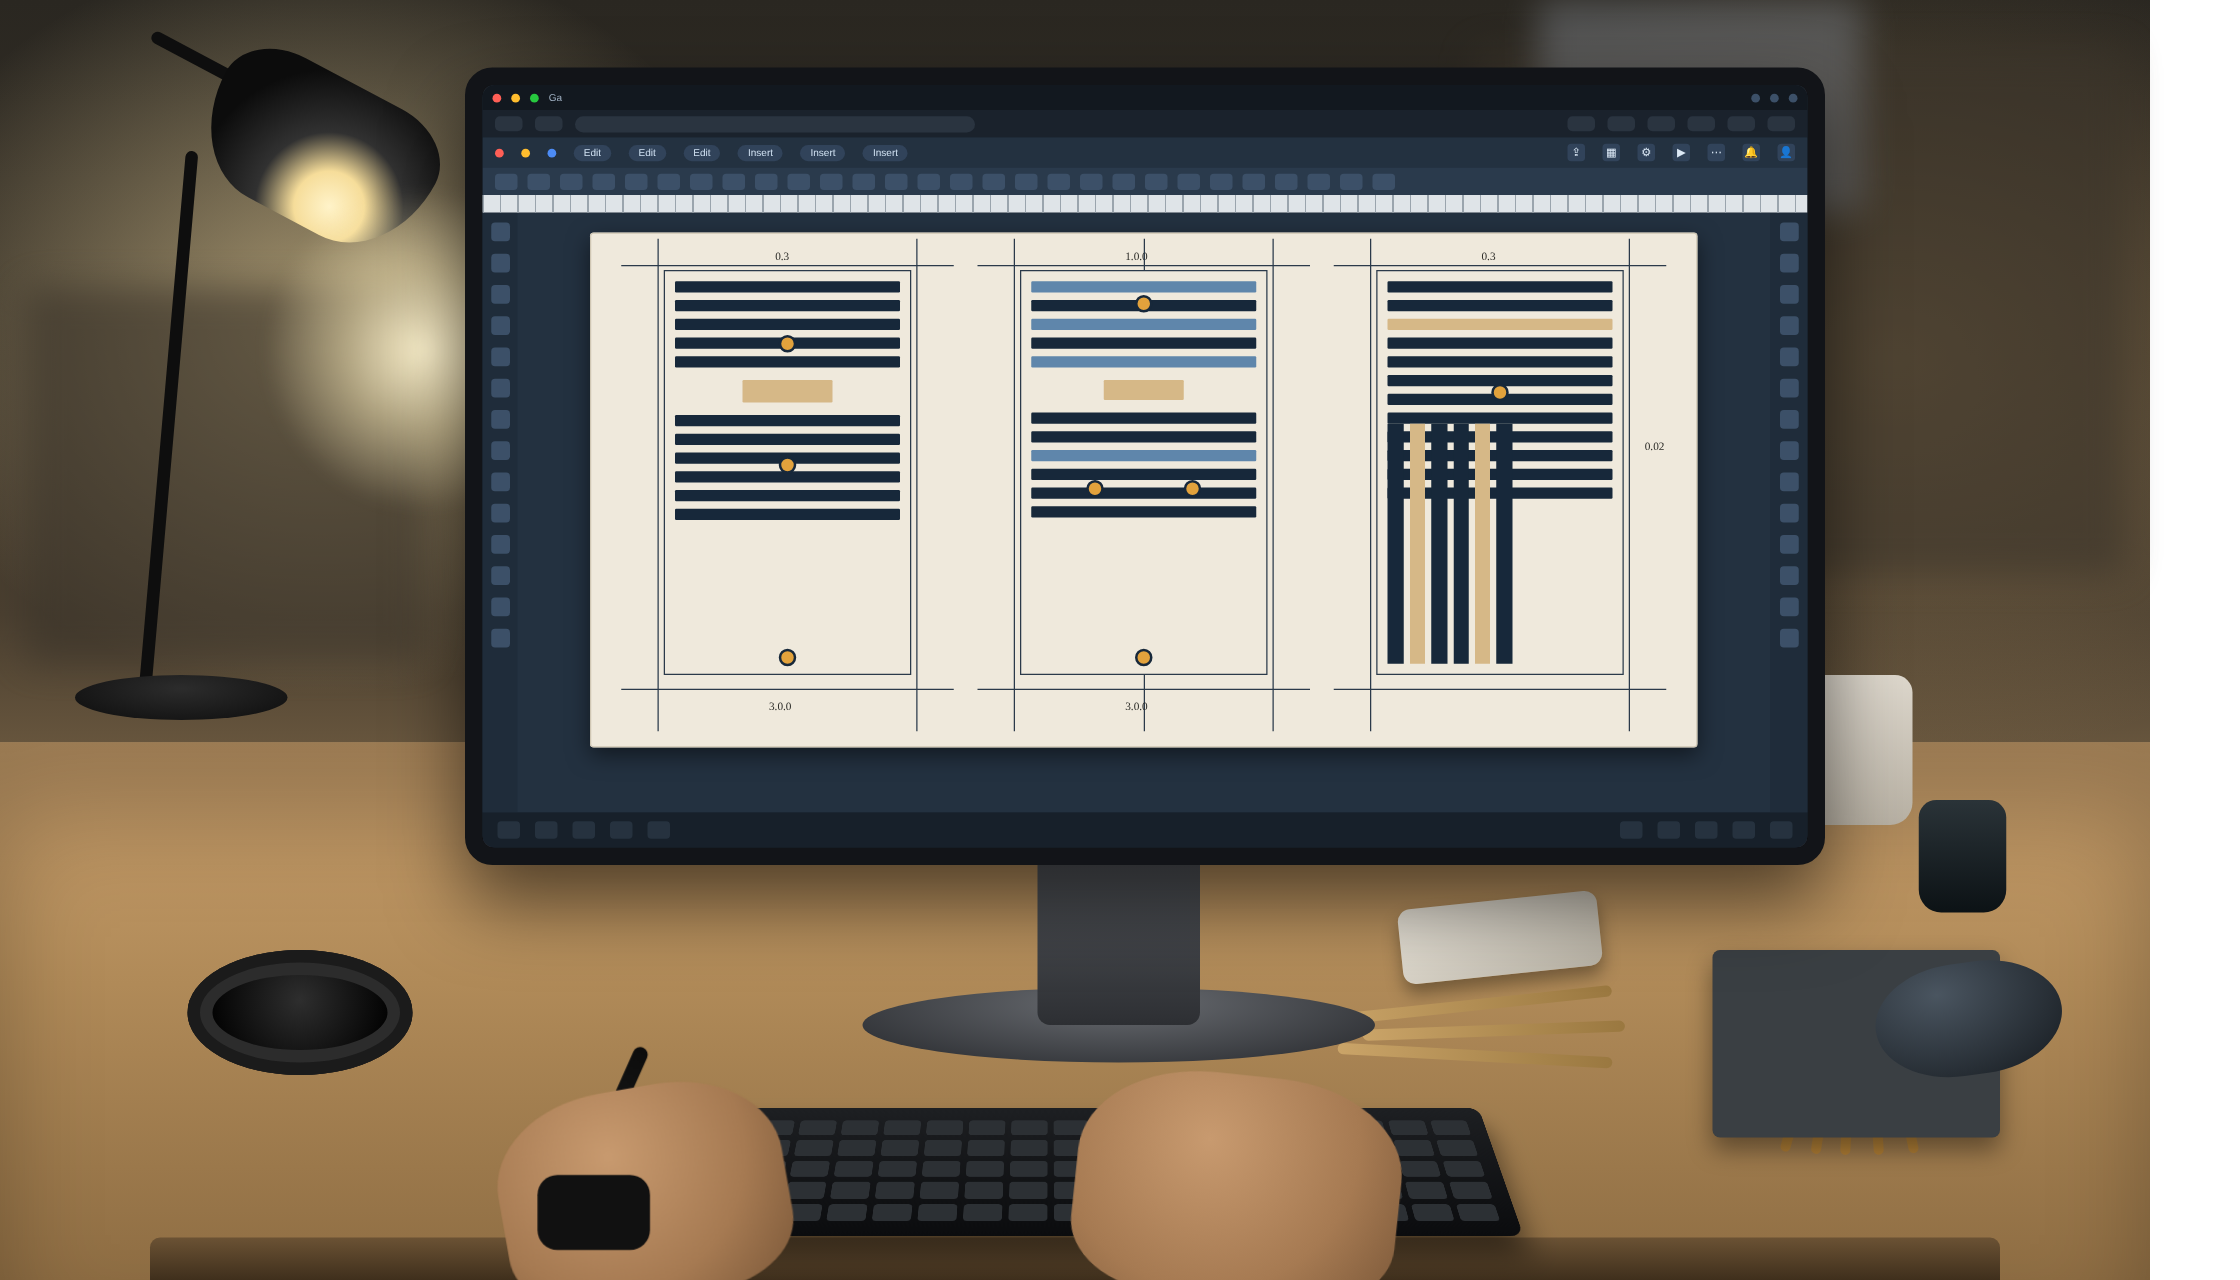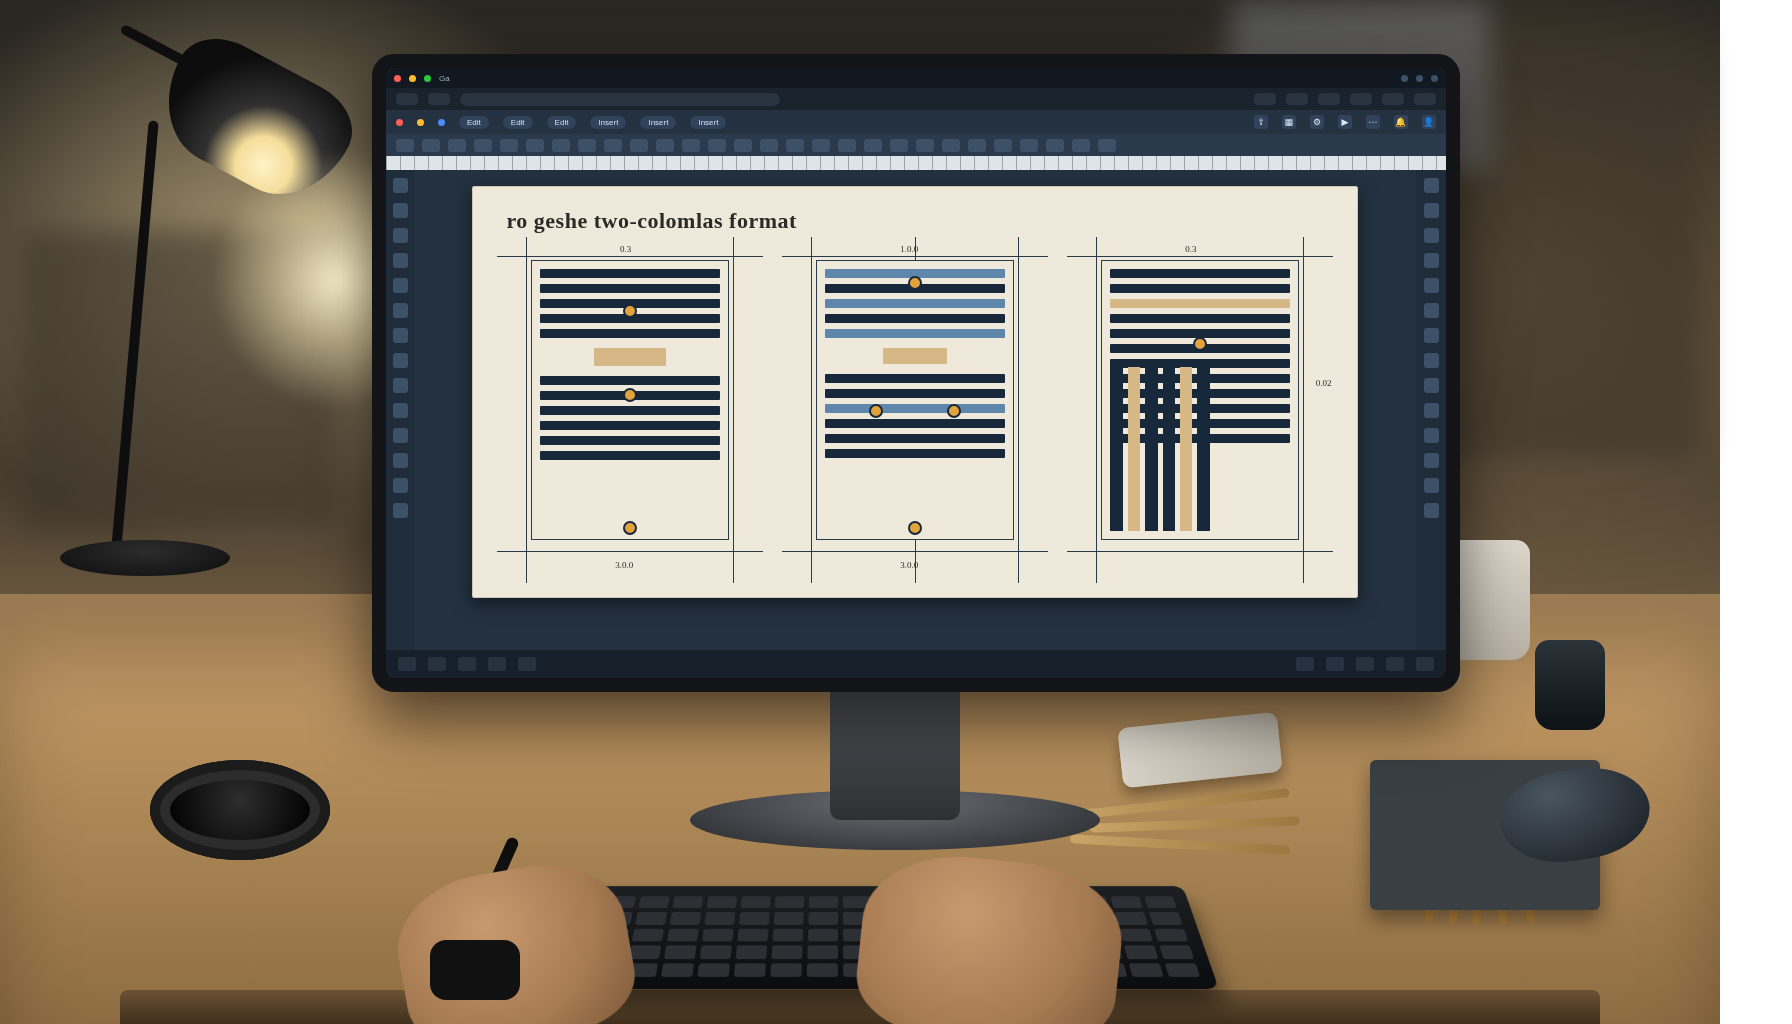--- a/index.html
+++ b/index.html
@@ -225,21 +225,20 @@
           <div class="t"></div>
             <div class="t"></div>
           <div class="t"></div>
             <div class="t"></div>
           <div class="t"></div>
             <div class="t"></div>
         </div>
 
         <div class="canvas-wrap">
           <div class="page">
-            <div class="page-title">ro geshe two-colomlas format</div>
 
             <div class="figs">
 
               <div class="fig">
                 <span class="dim" style="left:46%;top:-6px">0.3</span>
                 <div class="tick h" style="top:6px"></div>
                 <div class="tick v" style="left:8%"></div>
                   <div class="tick v" style="right:8%"></div>
                 <div class="thumb">
                   <div class="rows">

